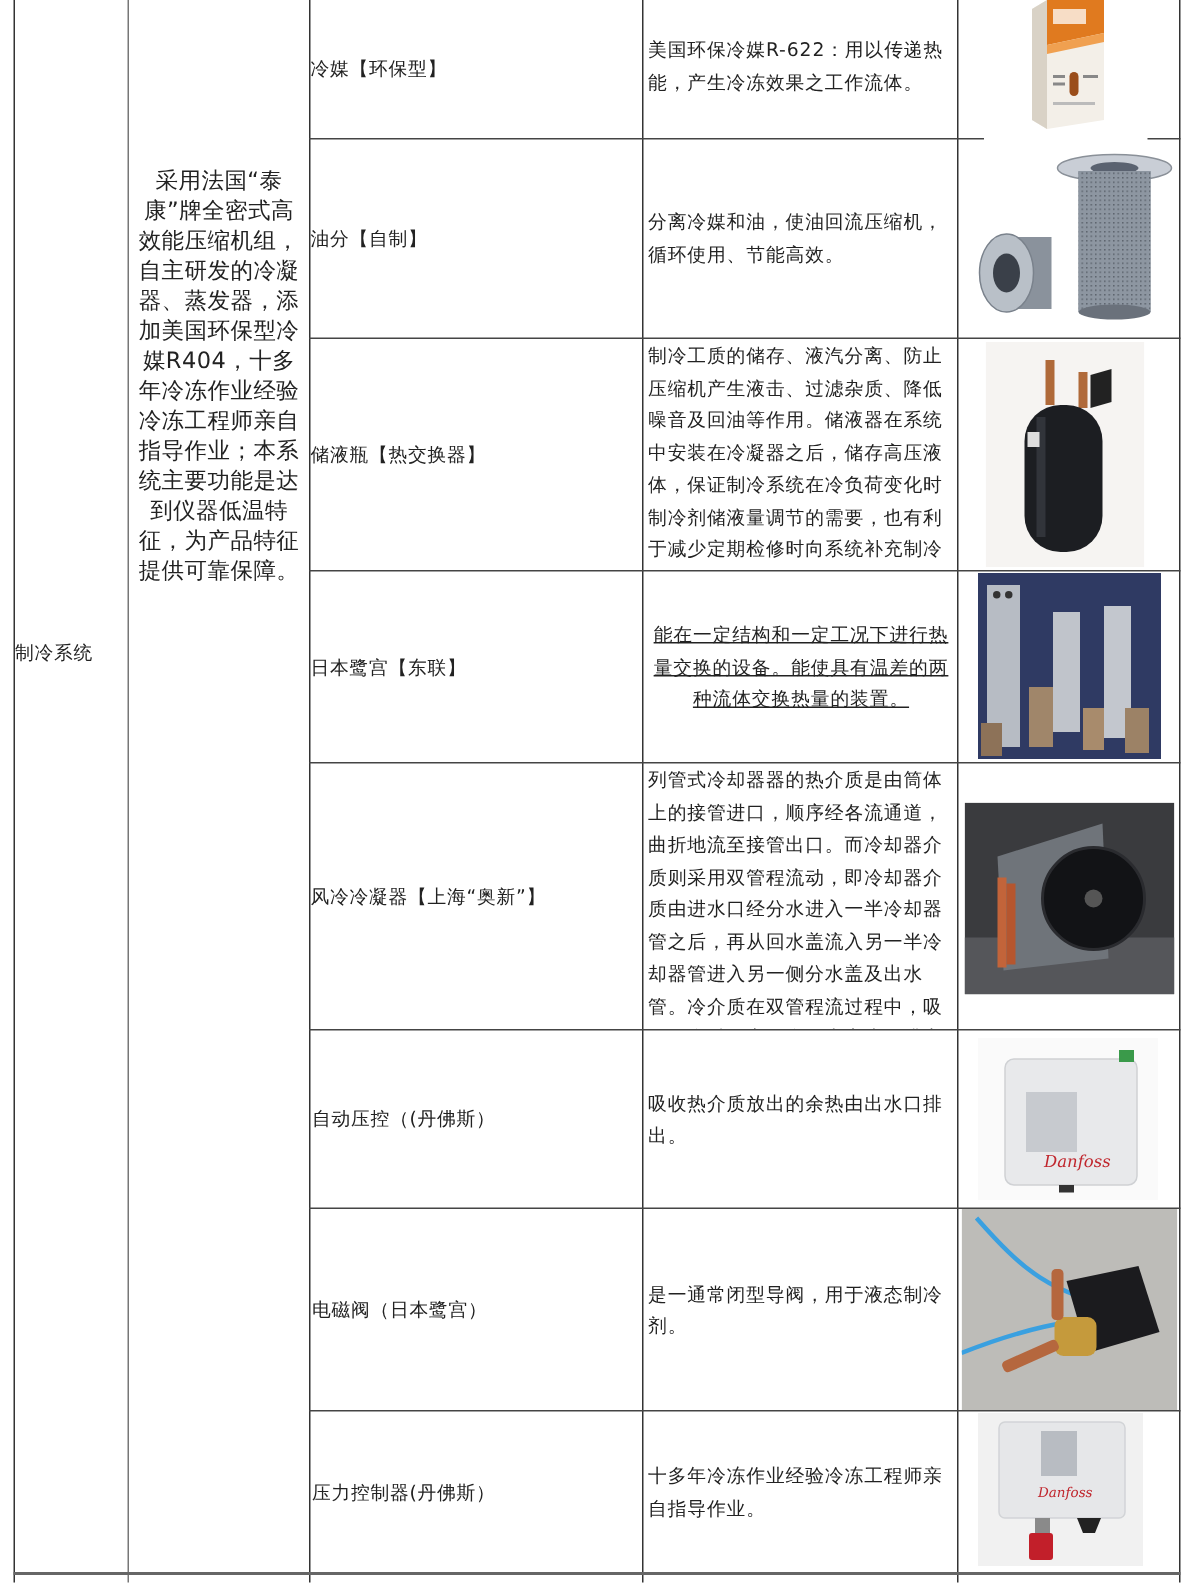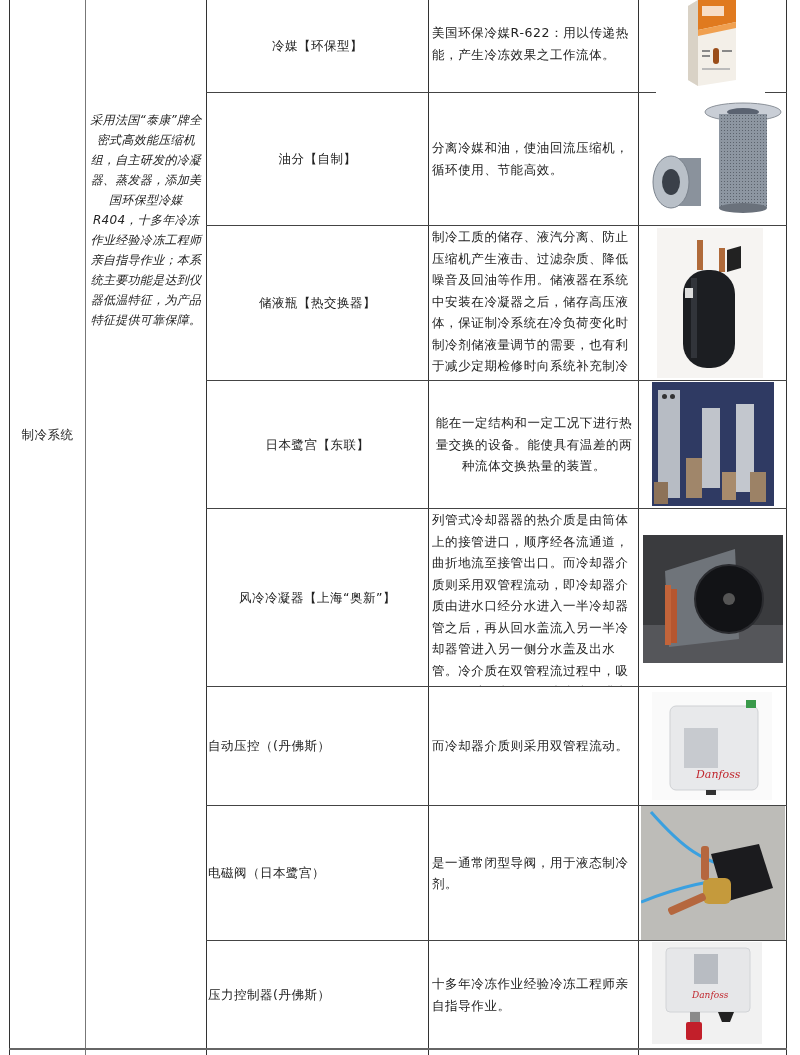--- a/index.html
+++ b/index.html
@@ -1,25 +1,25 @@
 <!DOCTYPE html>
 <html><head>
 <meta charset="utf-8">
 <style>
   html, body { margin: 0; padding: 0; background: #ffffff; }
   body { width: 800px; height: 1055px; overflow: hidden; position: relative;
          font-family: "DejaVu Sans", "Liberation Sans", sans-serif; color: #222; }
   .vline { position: absolute; top: 0; width: 1px; background: #333; }
   .hline { position: absolute; height: 1px; background: #444; }
   .cell { position: absolute; display: flex; align-items: center; box-sizing: border-box; overflow: hidden; }
-  .center { justify-content: center; text-align: center; }
+  .center { justify-content: flex-start; text-align: center; }
   .left { justify-content: flex-start; text-align: left; }
   .txt { font-size: 12.5px; line-height: 20px; letter-spacing: 0.5px; }
   .desc { font-size: 12.5px; line-height: 21.5px; letter-spacing: 0.6px; padding: 0 2px 0 3px; }
-  .sysdesc { font-size: 12px; line-height: 20px; letter-spacing: 0.3px; padding: 0 4px; font-style: italic; }
+  .sysdesc { font-size: 15px; line-height: 20px; letter-spacing: 0.3px; padding: 0 4px; }
   .img { position: absolute; overflow: hidden; }
 </style>
 </head>
 <body>
 
 <div class="vline" style="left:9px;height:1055px;"></div>
 <div class="vline" style="left:85px;height:1055px;background:#777;"></div>
 <div class="vline" style="left:206px;height:1055px;"></div>
 <div class="vline" style="left:428px;height:1055px;"></div>
 <div class="vline" style="left:638px;height:1055px;"></div>
@@ -102,21 +102,21 @@
     <polygon points="70,22 84,18 84,40 70,44" fill="#222"></polygon>
     <rect x="26" y="42" width="52" height="98" rx="24" fill="#1c1e22"></rect>
     <rect x="34" y="50" width="6" height="80" fill="#3a3d44" opacity="0.7"></rect>
     <rect x="28" y="60" width="8" height="10" fill="#ddd"></rect>
   </svg>
 </div>
 
 <div class="cell center txt" style="left:207px;top:381px;width:221px;height:127px;">
   <span>日本鹭宫【东联】</span>
 </div>
-<div class="cell center desc" style="left:429px;top:381px;width:209px;height:127px;">
+<div class="cell center desc" style="left:429px;top:381px;width:209px;height:127px;text-decoration:underline;">
   <span>能在一定结构和一定工况下进行热量交换的设备。能使具有温差的两种流体交换热量的装置。</span>
 </div>
 <div class="img" style="left:652px;top:382px;width:122px;height:124px;">
   <svg width="122" height="124" viewBox="0 0 122 124">
     <rect width="122" height="124" fill="#2f3a63"></rect>
     <rect x="6" y="8" width="22" height="108" fill="#b7bcc4"></rect>
     <rect x="10" y="12" width="5" height="5" rx="2.5" fill="#333"></rect>
     <rect x="18" y="12" width="5" height="5" rx="2.5" fill="#333"></rect>
     <rect x="50" y="26" width="18" height="80" fill="#c0c4cb"></rect>
     <rect x="84" y="22" width="18" height="88" fill="#c3c7ce"></rect>
@@ -143,21 +143,21 @@
     <circle cx="86" cy="64" r="6" fill="#555"></circle>
     <rect x="22" y="50" width="6" height="60" fill="#c2643a"></rect>
     <rect x="28" y="54" width="6" height="54" fill="#b5562f"></rect>
   </svg>
 </div>
 
 <div class="cell left txt" style="left:207px;top:687px;width:221px;height:118px;padding-left:1px;">
   <span>自动压控（(丹佛斯）</span>
 </div>
 <div class="cell left desc" style="left:429px;top:687px;width:209px;height:118px;">
-  <span>而冷却器介质则采用双管程流动。</span>
+  <span>吸收热介质放出的余热由出水口排出。</span>
 </div>
 <div class="img" style="left:652px;top:692px;width:120px;height:108px;">
   <svg width="120" height="108" viewBox="0 0 120 108">
     <rect width="120" height="108" fill="#fafafa"></rect>
     <rect x="18" y="14" width="88" height="84" rx="6" fill="#e8e9eb" stroke="#cfd1d4"></rect>
     <rect x="94" y="8" width="10" height="8" fill="#3a9a4a"></rect>
     <rect x="32" y="36" width="34" height="40" fill="#c7cacf"></rect>
     <text x="44" y="86" font-size="11" fill="#c0262d" font-family="DejaVu Serif, serif" font-style="italic">Danfoss</text>
     <rect x="54" y="98" width="10" height="5" fill="#333"></rect>
   </svg>

